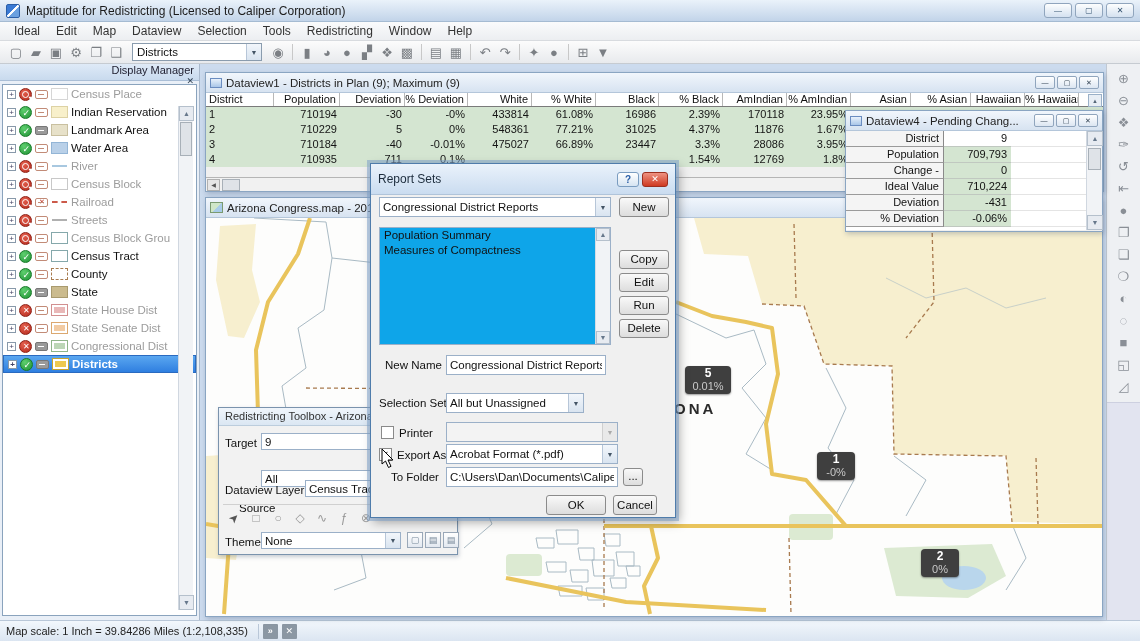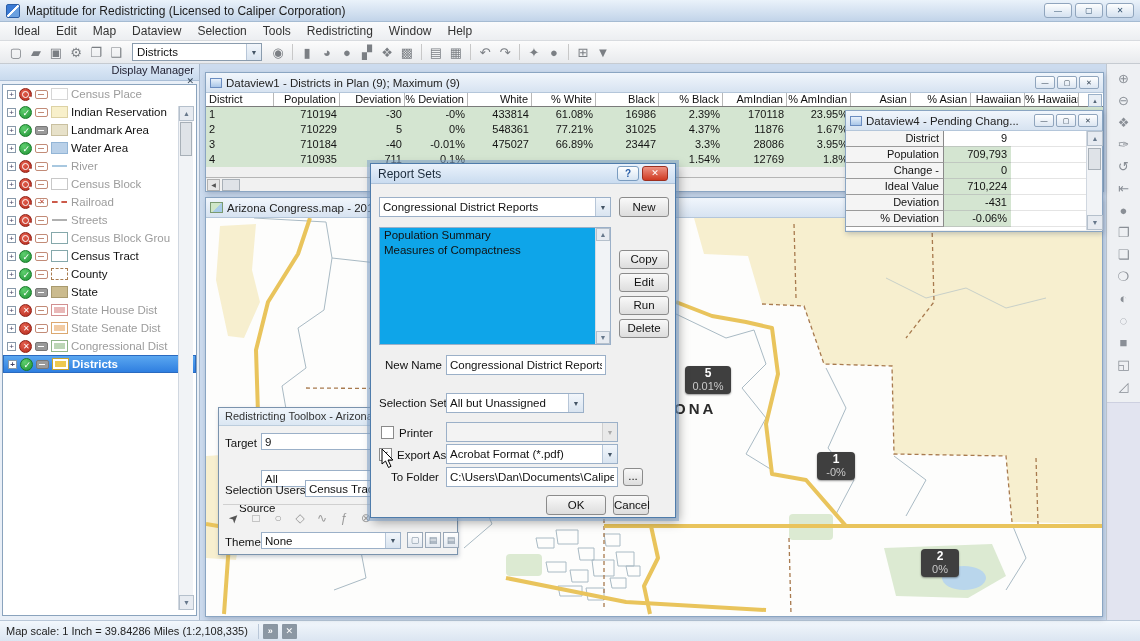--- a/index.html
+++ b/index.html
@@ -67,21 +67,21 @@
   .dv4fill{flex:1;background:#fff;border-bottom:1px solid #e4e4e4;}
   
   .btn{border:1px solid #8b8b8b;border-radius:3px;background:linear-gradient(#f9f9f9,#dddddd);font-size:11.5px;color:#111;text-align:center;position:absolute;}
   .inp{border:1px solid #9bb0c8;background:#fff;font-size:11.5px;padding:1px 3px;position:absolute;color:#111;}
   .combo{border:1px solid #9bb0c8;background:#fff;display:flex;align-items:center;font-size:11.5px;padding-left:3px;position:absolute;color:#111;white-space:nowrap;overflow:hidden;}
   .combo.dis{background:#f3f3f3;}
   .combo.dis .arr{color:#aaa;background:#e9e9e9;border-left-color:#cfcfcf;}
   .lbl{position:absolute;font-size:11.5px;color:#111;white-space:nowrap;}
   .cb{position:absolute;width:13px;height:13px;border:1px solid #8a8a8a;background:#fff;font-size:10px;line-height:12px;text-align:center;color:#333;font-weight:bold;}
   #dialog{position:absolute;background:#f0f0f0;border:1px solid #4f7cab;box-shadow:0 0 0 3px rgba(125,160,200,.55),3px 4px 10px rgba(0,0,0,.35);}
-  .dlg-title{height:20px;background:linear-gradient(#eaf2fb,#cadcf0);border-bottom:1px solid #b0c4da;display:flex;align-items:center;padding:4px 7px;font-size:12px;color:#1c2c3c;}
+  .dlg-title{height:31px;background:linear-gradient(#eaf2fb,#cadcf0);border-bottom:1px solid #b0c4da;display:flex;align-items:center;padding:4px 7px;font-size:12px;color:#1c2c3c;}
   .helpbtn{width:22px;height:15px;border:1px solid #7a9cc0;border-radius:3px;background:linear-gradient(#fff,#d6e4f2);color:#2b5fa8;font-size:10px;font-weight:bold;text-align:center;line-height:13px;margin-left:auto;}
   .closebtn{width:26px;height:15px;border:1px solid #9c2f20;border-radius:3px;background:linear-gradient(#ee9282,#cf3a22);color:#fff;font-size:9px;font-weight:bold;text-align:center;line-height:13px;margin-left:3px;}
   .listbox{position:absolute;background:#0ea5e9;border:1px solid #9bb0c8;}
   .lb-item{font-size:11.5px;color:#111;padding:1px 4px;height:15px;line-height:13px;}
   .lb-scroll{position:absolute;right:0;top:0;bottom:0;width:15px;background:#f1f3f6;border-left:1px solid #d5dce4;}
   
   #toolbox{position:absolute;background:#f2f2f2;border:1px solid #7a93ad;box-shadow:1px 2px 4px rgba(40,60,90,.25);}
   .tbx-title{height:18px;background:linear-gradient(#f0f5fb,#dbe7f3);border-bottom:1px solid #bccddd;font-size:11px;color:#333;padding:2px 6px;white-space:nowrap;overflow:hidden;}
   .tbx-tool{width:22px;height:18px;text-align:center;line-height:18px;font-size:12px;color:#9a9a9a;display:inline-block;}
   .minibtn{position:absolute;width:16px;height:16px;border:1px solid #9aa8b8;background:linear-gradient(#fff,#e2e8f0);font-size:9px;color:#789;text-align:center;line-height:14px;}
@@ -361,21 +361,21 @@
           </div>
       </div>
     </div>
 
     <div id="toolbox" style="left:18px;top:343px;width:240px;height:148px;z-index:2;">
       <div class="tbx-title">Redistricting Toolbox - Arizona</div>
       <span class="lbl" style="left:6px;top:29px;">Target</span>
       <input class="inp" style="left: 42px; top: 25px; width: 192px; height: 17px;" value="9">
       <span class="lbl" style="left:20px;top:50px;margin-top:44px;">Source</span>
       <input class="inp" style="left: 42px; top: 46px; width: 192px; height: 17px; margin-top: 16px;" value="All">
-      <span class="lbl" style="left:6px;top:76px;">Selection Users</span>
+      <span class="lbl" style="left:6px;top:76px;">Dataview Layer</span>
       <span class="combo" style="left:86px;top:72px;width:148px;height:17px;">
         <span>Census Tract</span>
       </span>
       <div style="position:absolute;left:4px;top:96px;width:232px;border-top:1px solid #d0d0d0;"></div>
       <div id="tbx-tools" style="position:absolute;left:4px;top:100px;"><span class="tbx-tool" style="transform: rotate(-45deg); color: rgb(85, 85, 85);">➤</span><span class="tbx-tool">□</span><span class="tbx-tool">○</span><span class="tbx-tool">◇</span><span class="tbx-tool">∿</span><span class="tbx-tool">ƒ</span><span class="tbx-tool">⊗</span></div>
       <span class="lbl" style="left:6px;top:128px;">Theme</span>
       <span class="combo" style="left:42px;top:124px;width:140px;height:17px;">
         <span>None</span>
         <span class="arr">▼</span>
       </span>
@@ -499,21 +499,21 @@
       <span class="cb" style="left:8px;top:284px;" id="cb-export">✓</span>
       <span class="lbl" style="left:26px;top:285px;">Export As</span>
       <span class="combo" style="left:75px;top:280px;width:172px;height:20px;">
         <span>Acrobat Format (*.pdf)</span>
         <span class="arr">▼</span>
       </span>
       <span class="lbl" style="left:20px;top:307px;">To Folder</span>
       <input class="inp" style="left: 75px; top: 303px; width: 172px; height: 20px;" value="C:\Users\Dan\Documents\Caliper\">
       <span class="btn" style="left:252px;top:304px;width:20px;height:18px;line-height:14px;">...</span>
       <span class="btn" style="left:175px;top:331px;width:60px;height:20px;line-height:18px;">OK</span>
-      <span class="btn" style="left:242px;top:331px;width:36px;height:20px;line-height:18px;">Cancel</span>
+      <span class="btn" style="left:242px;top:331px;width:44px;height:20px;line-height:18px;">Cancel</span>
     </div>
 
     <svg class="cursor" style="left:181px;top:385px;" width="14" height="20" viewBox="0 0 14 20">
       <polygon points="1,0 1,15 4.5,12 7.5,18.5 10,17.3 7,11 12,11" fill="#fff" stroke="#000" stroke-width="1"></polygon>
     </svg>
   </div>
 
   <div id="rtools">
       <span class="rti">⊕</span>
       <span class="rti">⊖</span>

